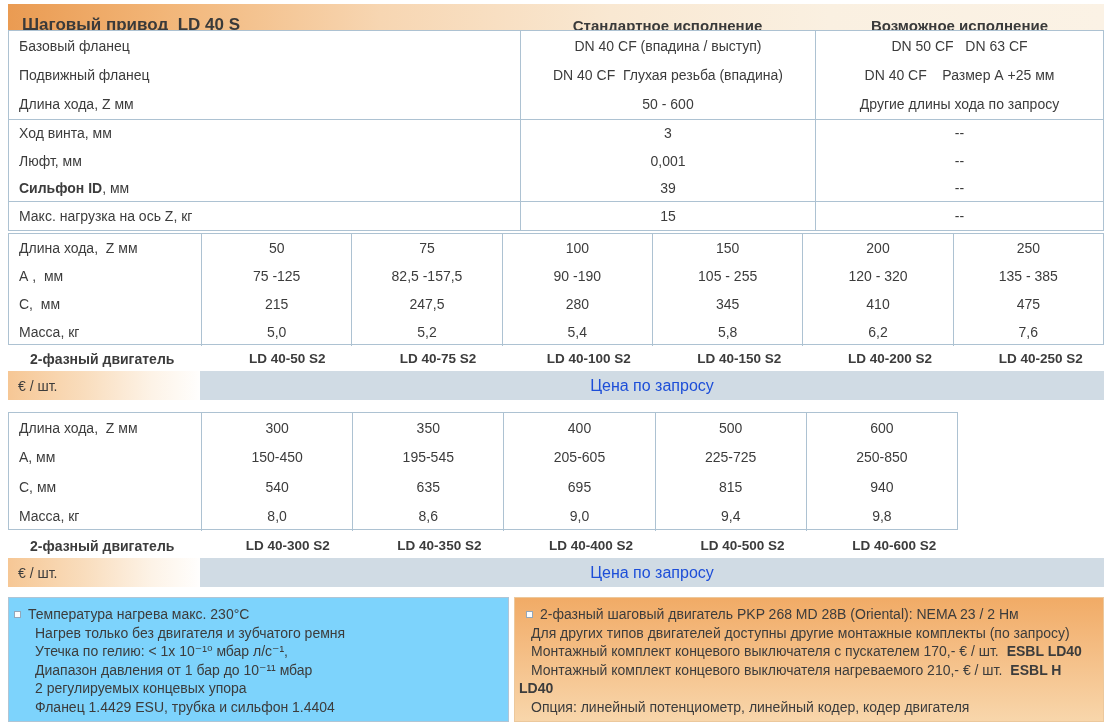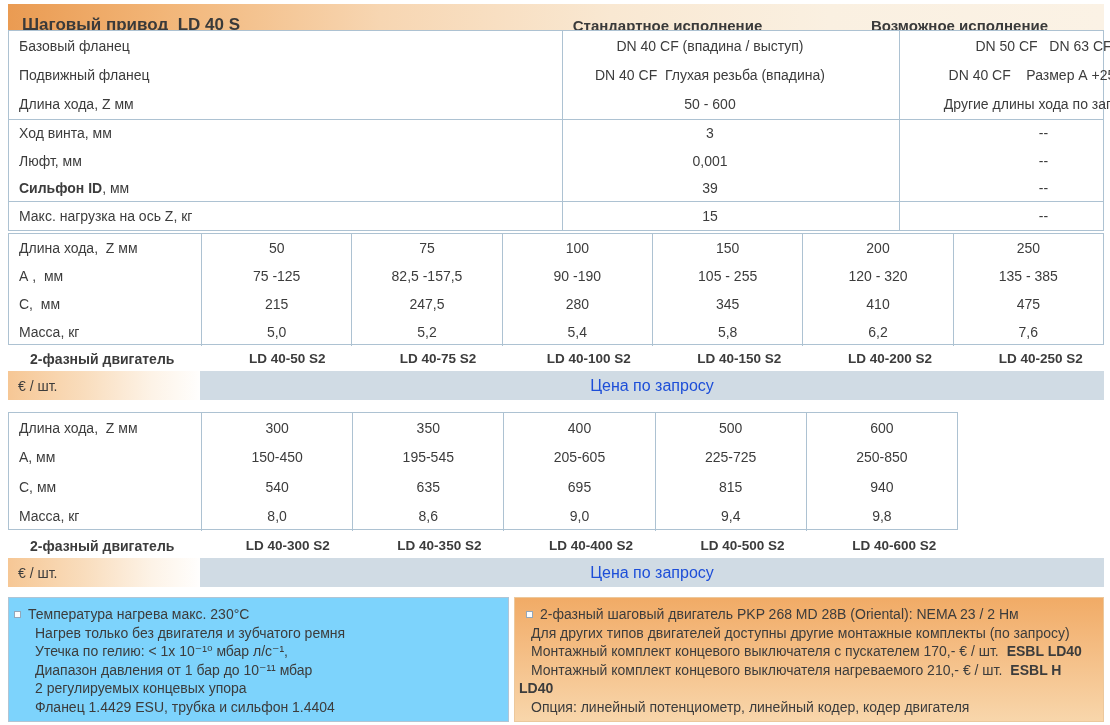--- a/index.html
+++ b/index.html
@@ -16,21 +16,21 @@
     display:flex; align-items:center;
   }
   .h-title { width:512px; padding-left:14px; font-size:17px; font-weight:bold; color:#3a3a3a; }
   .h-col   { width:295px; text-align:center; font-size:15px; font-weight:bold; color:#3a3a3a; }
   .h-col2  { width:289px; text-align:center; font-size:15px; font-weight:bold; color:#3a3a3a; }
   
   .spec {
     position:absolute; left:8px; top:30px; width:1096px;
     border:1px solid #adc2d2; background:#fff;
   }
-  .spec-row { display:grid; grid-template-columns:511px 295px 288px;gap:42px; }
+  .spec-row { display:grid; grid-template-columns:511px 295px 288px; }
   .spec-row.r29 { height:29.5px; }
   .spec-row.r27 { height:27.5px; }
   .spec-row.r28 { height:28px; }
   .spec-row.sep { border-bottom:1px solid #adc2d2; }
   .spec-row > div { display:flex; align-items:center; font-size:14px; }
   .spec-row .sl { padding-left:10px; }
   .spec-row .sv, .spec-row .sp { justify-content:center; border-left:1px solid #adc2d2; text-align:center; }
   .blb { font-weight:bold; }
   
   .dtable { position:absolute; left:8px; border:1px solid #adc2d2; background:#fff; }

